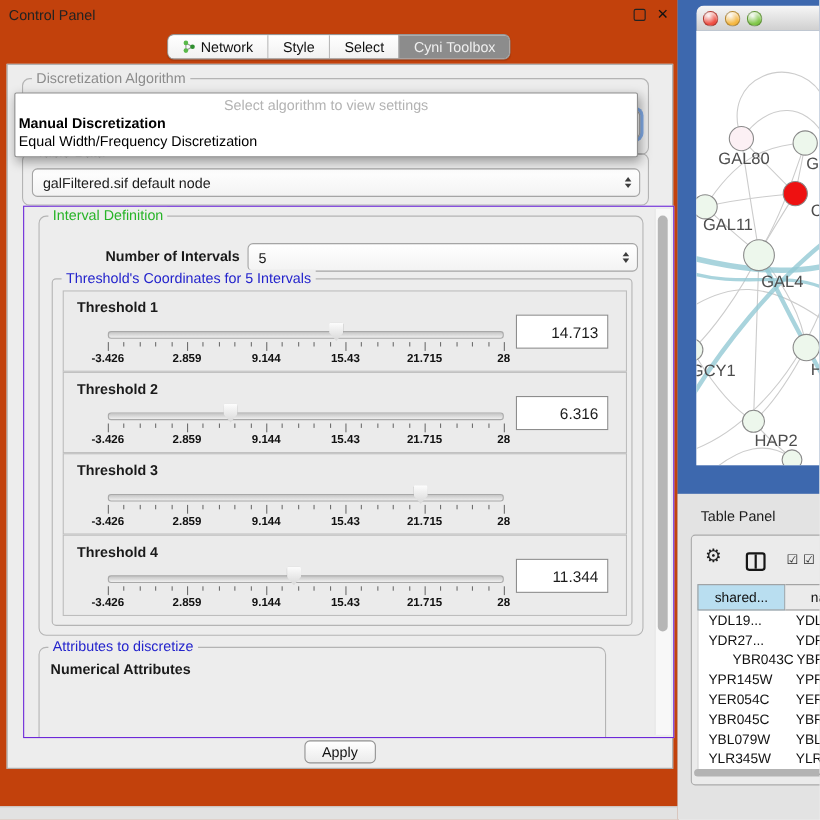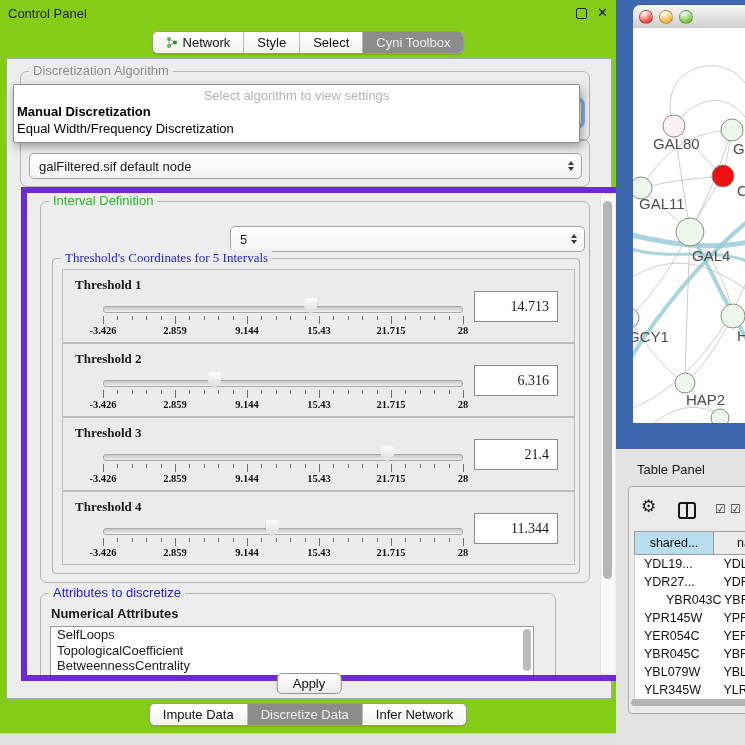--- a/index.html
+++ b/index.html
@@ -1,20 +1,20 @@
 <!DOCTYPE html>
 <html><head>
 <meta charset="utf-8">
 <style>
   html,body{margin:0;padding:0;}
   body{width:745px;height:745px;overflow:hidden;position:relative;
        font-family:"Liberation Sans","DejaVu Sans",sans-serif;font-size:13px;color:#1a1a1a;
        background:#e4e4e4;}
   
-  .cp-window{position:absolute;left:0;top:0;width:616px;height:745px;background:#84cc16;
+  .cp-window{position:absolute;left:0;top:0;width:616px;height:745px;background:#c2410c;
              border-right:1px solid #a8a8a8;}
   .cp-titlebar{position:absolute;left:0;top:0;right:0;height:26px;display:flex;align-items:center;}
   .cp-title{margin-left:8px;font-size:13px;color:#222;}
   .cp-float{position:absolute;right:29px;top:8px;width:9px;height:9px;border:1.6px solid #222;border-radius:2px;}
   .cp-close{position:absolute;right:8px;top:5px;font-size:13px;font-weight:700;color:#111;}
   
   .tabstrip{position:absolute;left:0;right:0;display:flex;justify-content:center;}
   .tabstrip-inner{display:flex;border:1px solid #979797;border-radius:6px;overflow:hidden;
                   background:#fdfdfd;box-shadow:0 1px 1px rgba(0,0,0,.12);}
   .tab{display:flex;align-items:center;gap:5px;padding:3px 13px;font-size:13px;
@@ -32,21 +32,21 @@
   .spin i{width:0;height:0;border-left:3.5px solid transparent;border-right:3.5px solid transparent;display:block;}
   .spin .up{border-bottom:4.5px solid #3c3c3c;}
   .spin .dn{border-top:4.5px solid #3c3c3c;}
   .focus-ring{box-shadow:0 0 0 3px rgba(110,160,230,.85);}
   
   .algo-popup{position:absolute;left:6px;top:25px;width:565px;height:57px;background:#fff;
               border:1px solid #8f8f8f;border-radius:2px;z-index:50;box-shadow:2px 4px 10px rgba(0,0,0,.35);}
   .popup-hint{position:absolute;left:0;right:0;top:3px;text-align:center;color:#b3b3b3;font-size:13px;}
   .popup-opt{position:absolute;left:3px;font-size:13px;color:#000;white-space:nowrap;}
   
-  .viewport{position:absolute;left:14px;top:128px;width:590px;height:482px;border:6px solid #6d28d9;
+  .viewport{position:absolute;left:14px;top:128px;width:590px;height:482px;border:1px solid #6d28d9;
             overflow:hidden;background:#ededed;}
   .vsb-track{position:absolute;right:2px;top:2px;bottom:2px;width:14px;background:#f8f8f8;border-left:1px solid #e2e2e2;}
   .vsb-thumb{position:absolute;left:2px;width:9px;border-radius:5px;background:#b6b6b6;}
   
   .thr-panel{position:absolute;left:9px;width:511px;height:72px;background:#ebebeb;border:1px solid #bdbdbd;}
   .thr-label{position:absolute;left:12px;top:7px;font-weight:700;font-size:13px;}
   .slider{position:absolute;left:40px;top:28px;width:360px;height:40px;}
   .track{position:absolute;left:0;right:0;top:8px;height:5px;border:1px solid #a8a8a8;border-radius:3px;
          background:linear-gradient(#c6c6c6,#efefef);}
   .thumb{position:absolute;top:0;width:13px;height:17px;background:linear-gradient(#fdfdfd,#d8d8d8);
@@ -160,29 +160,30 @@
             <i class="up"></i>
             <i class="dn"></i>
           </span>
       </div>
     </div>
 
     <div class="viewport">
 
       <div class="group" style="left:13px;top:8px;width:548px;height:380px;">
         <span class="legend" style="color:#28b428;">Interval Definition</span>
+        <div style="position:absolute;left:28px;top:28px;width:154px;text-align:right;font-weight:700;font-size:13px;">Number of Intervals</div>
         <div class="combo" style="left:189px;top:24px;width:322px;height:24px;">
           <span>5</span>
           <span class="spin">
               <i class="up"></i>
               <i class="dn"></i>
             </span>
         </div>
 
-        <div class="group" style="left:11px;top:56px;width:526px;height:314px;border-radius:4px;font-family:Liberation Serif, serif;">
+        <div class="group" style="left:11px;top:56px;width:526px;height:314px;border-radius:4px;">
           <span class="legend" style="color:#2323cc;background:#ededed;">Threshold's Coordinates for 5 Intervals</span>
           <div id="thresholds">
               <div class="thr-panel" style="top: 10px;">
                 <div class="thr-label">Threshold 1</div>
                 <div class="slider">
                   <div class="track"></div>
                   <div class="thumb" style="left: calc(57.72% - 6.5px);"></div>
                   <div class="scale">
                     <div class="tick" style="left: 0%; height: 8px;"></div>
                     <div class="tick" style="left: 4%; height: 4px;"></div>
@@ -301,21 +302,20 @@
                   </div>
                   <div class="ticklabels">
                     <span class="ticklabel" style="left: 0%;">-3.426</span>
                     <span class="ticklabel" style="left: 20%;">2.859</span>
                     <span class="ticklabel" style="left: 40%;">9.144</span>
                     <span class="ticklabel" style="left: 60%;">15.43</span>
                     <span class="ticklabel" style="left: 80%;">21.715</span>
                     <span class="ticklabel" style="left: 100%;">28</span>
                   </div>
                 </div>
-                <div class="valbox">21.4</div>
               </div>
               <div class="thr-panel" style="top: 232px;">
                 <div class="thr-label">Threshold 4</div>
                 <div class="slider">
                   <div class="track"></div>
                   <div class="thumb" style="left: calc(47% - 6.5px);"></div>
                   <div class="scale">
                     <div class="tick" style="left: 0%; height: 8px;"></div>
                     <div class="tick" style="left: 4%; height: 4px;"></div>
                     <div class="tick" style="left: 8%; height: 4px;"></div>
@@ -354,51 +354,30 @@
                 </div>
                 <div class="valbox">11.344</div>
               </div>
             </div>
         </div>
       </div>
 
       <div class="group" style="left:13px;top:400px;width:514px;height:150px;">
         <span class="legend" style="color:#2323cc;">Attributes to discretize</span>
         <div style="position:absolute;left:10px;top:12px;font-weight:700;font-size:13px;">Numerical Attributes</div>
-        <div class="attr-list">
-          <div id="attr-items">
-              <div class="attr-item">SelfLoops</div>
-              <div class="attr-item">TopologicalCoefficient</div>
-              <div class="attr-item">BetweennessCentrality</div>
-            </div>
-          <div class="list-thumb"></div>
-        </div>
       </div>
 
       <div class="vsb-track">
         <div class="vsb-thumb" style="top:6px;height:378px;"></div>
       </div>
     </div>
 
     <button class="apply-btn">Apply</button>
   </div>
 
-  <div class="tabstrip" style="top:703px;">
-    <div class="tabstrip-inner" id="bottom-tabs">
-        <div class="tab">
-          <span>Impute Data</span>
-        </div>
-        <div class="tab selected">
-          <span>Discretize Data</span>
-        </div>
-        <div class="tab">
-          <span>Infer Network</span>
-        </div>
-      </div>
-  </div>
   <div class="bottom-line"></div>
 </div>
 
 <div class="net-window">
   <div class="net-titlebar" id="traffic-lights">
       <span class="tl" style="background: radial-gradient(circle at 35% 28%, rgba(255, 255, 255, 0.8), rgb(238, 76, 64) 65%);"></span>
       <span class="tl" style="background: radial-gradient(circle at 35% 28%, rgba(255, 255, 255, 0.8), rgb(245, 182, 61) 65%);"></span>
       <span class="tl" style="background: radial-gradient(circle at 35% 28%, rgba(255, 255, 255, 0.8), rgb(126, 198, 70) 65%);"></span>
     </div>
   <div class="net-canvas">

